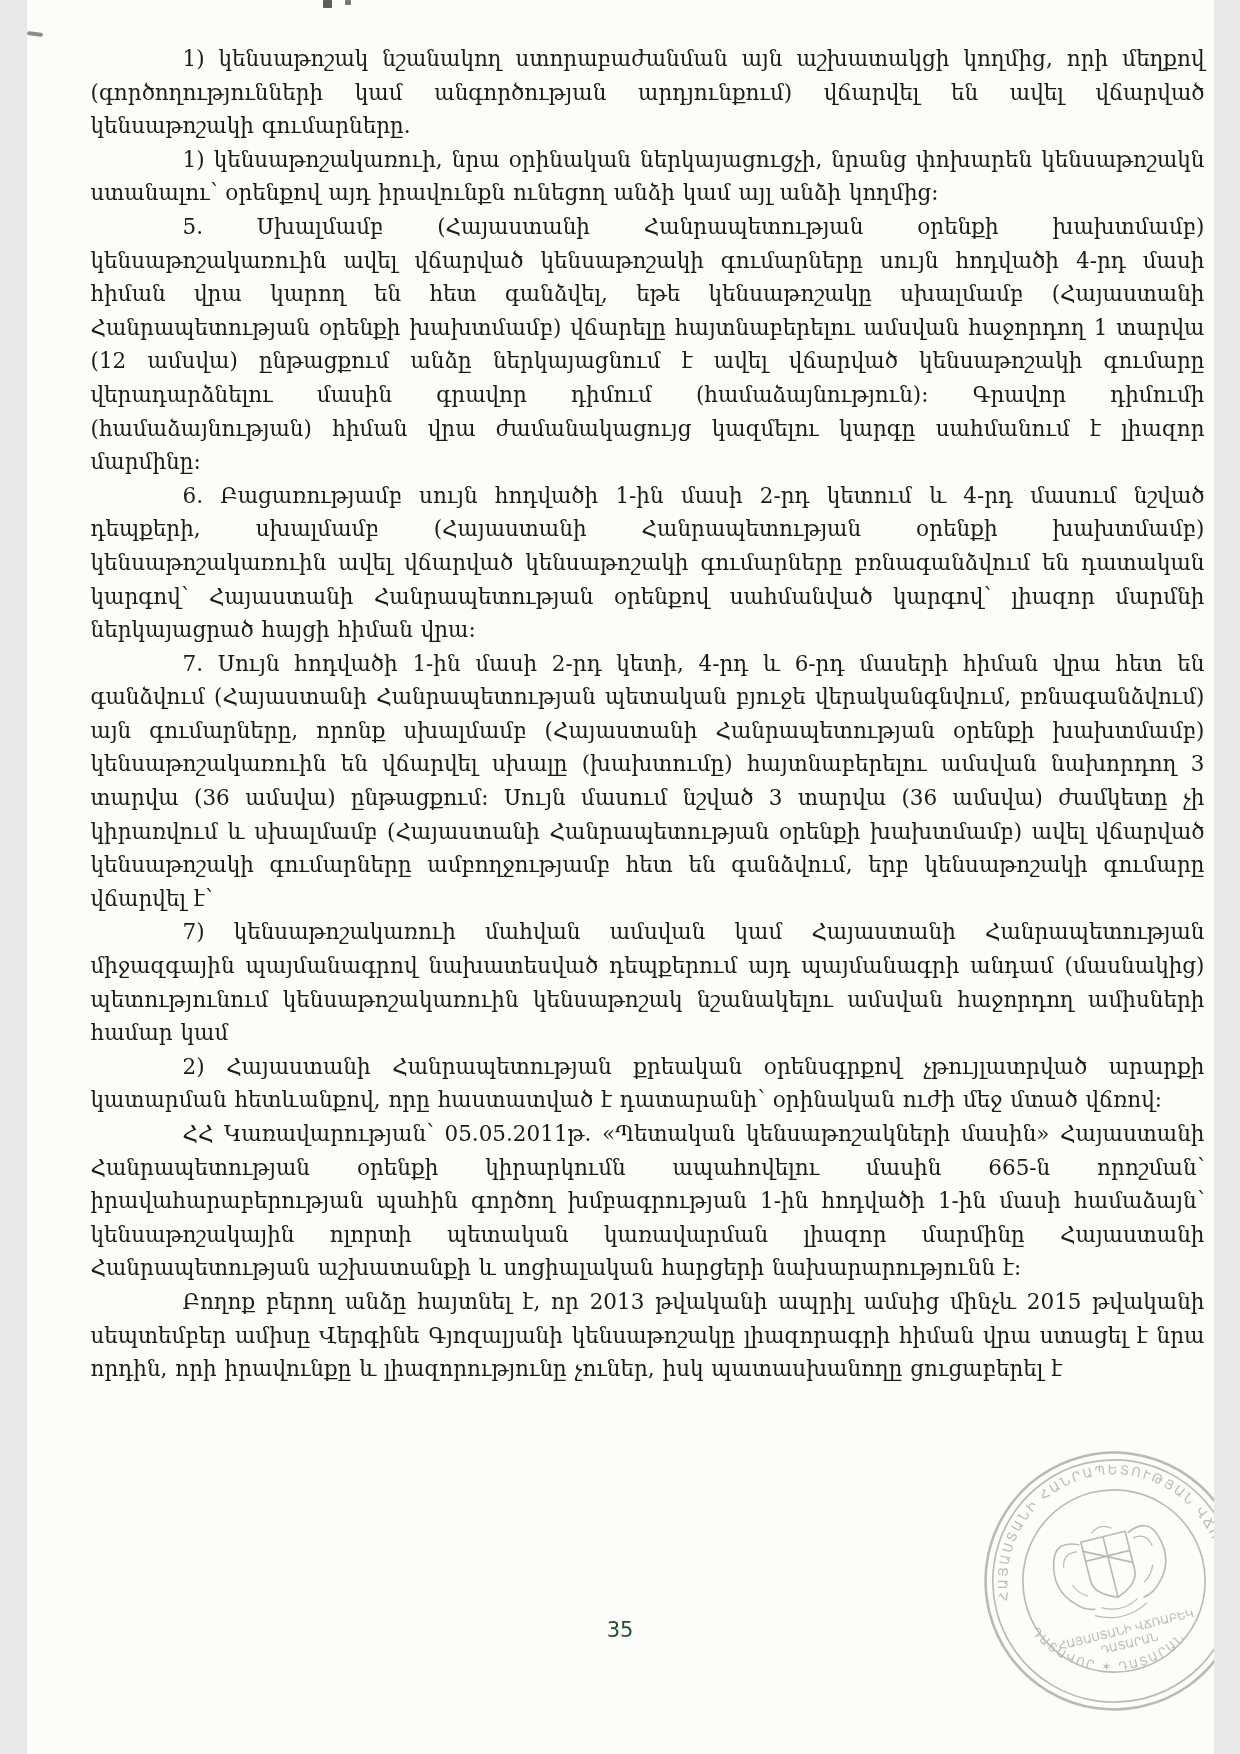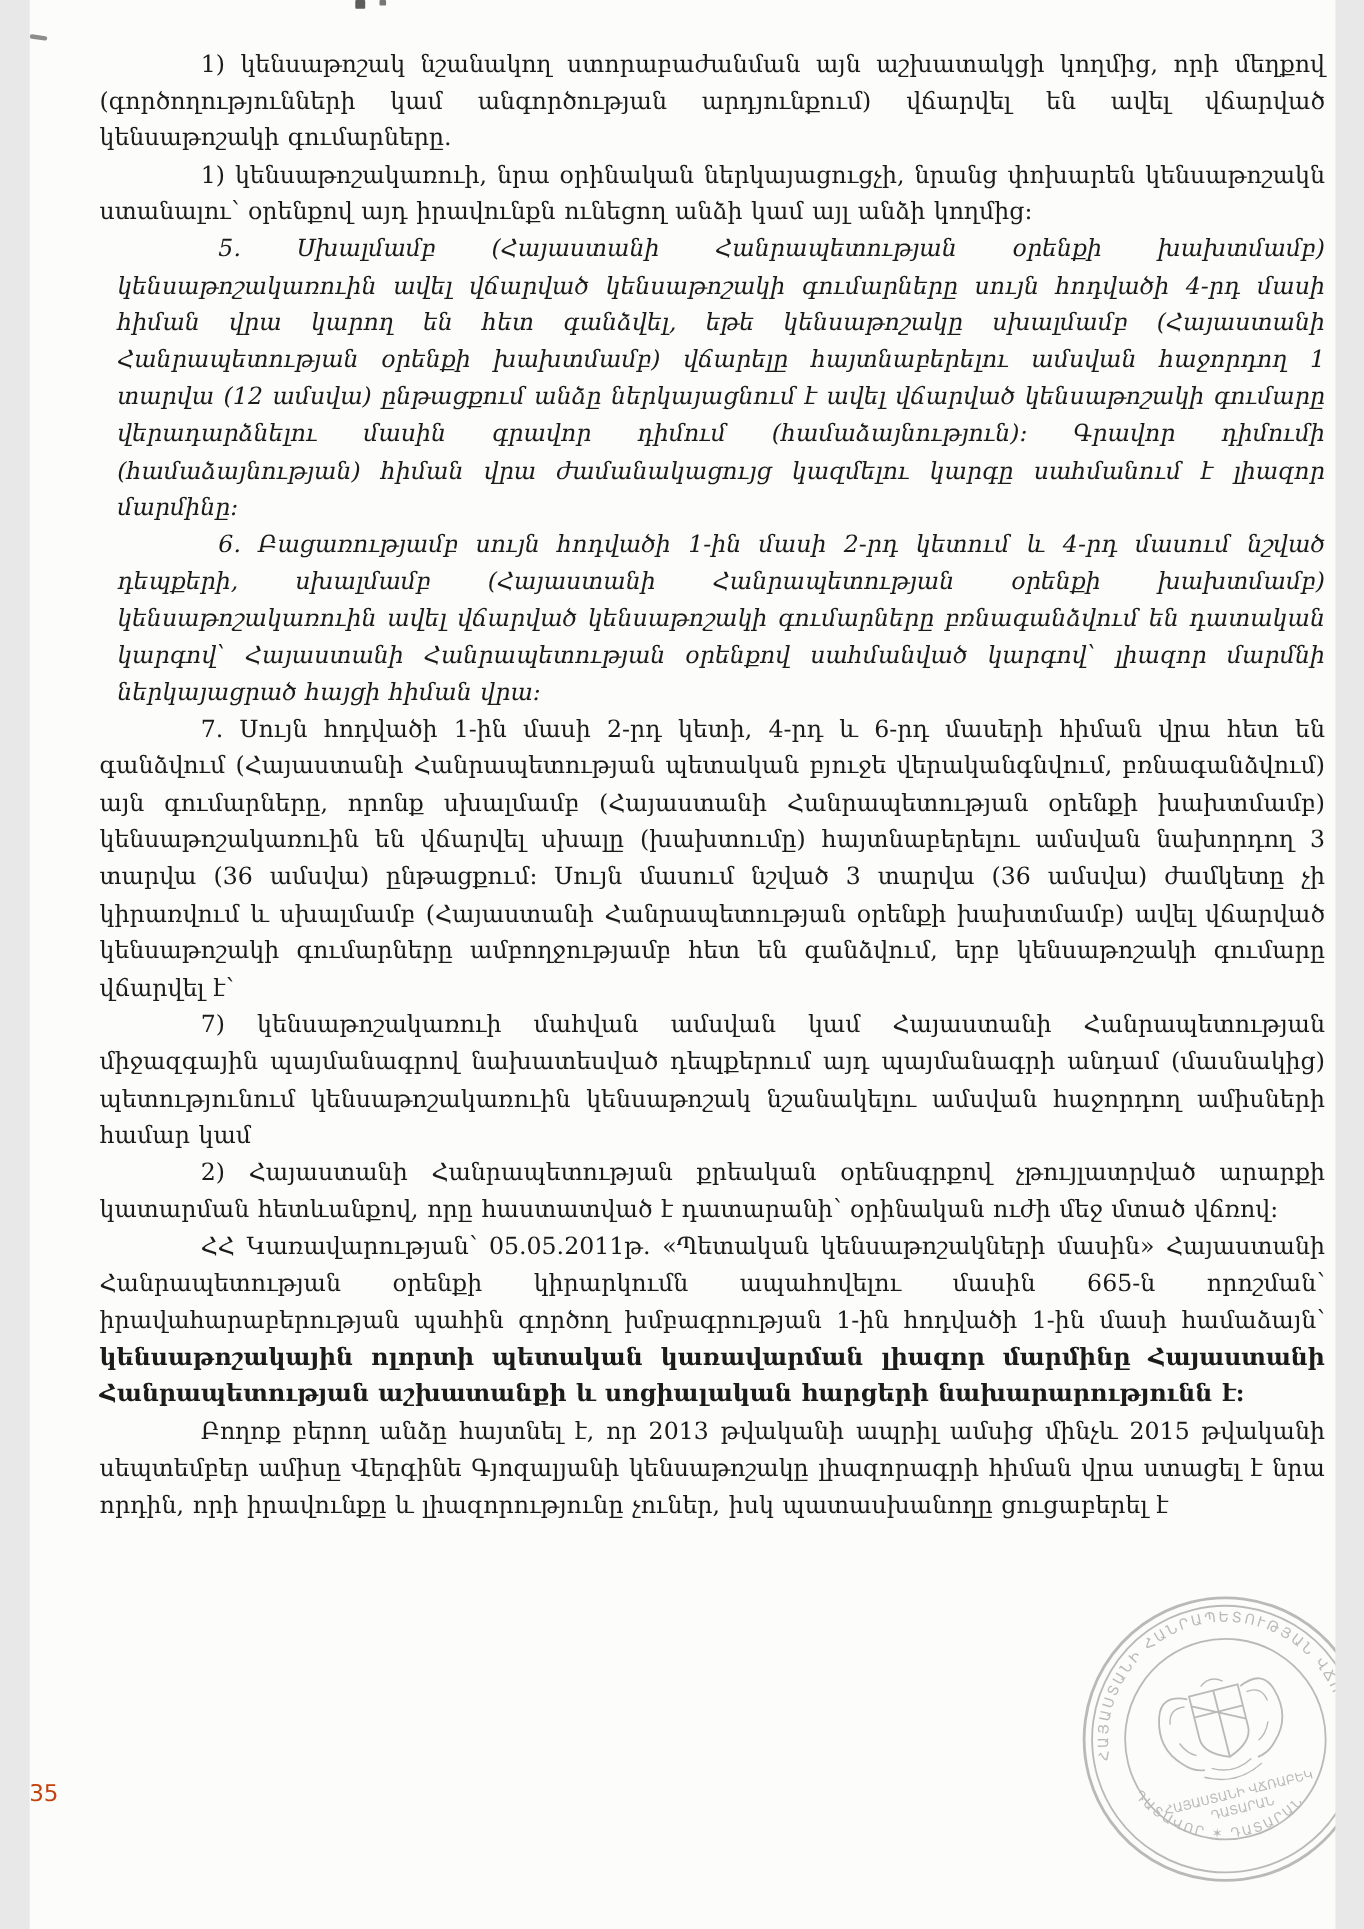--- a/index.html
+++ b/index.html
@@ -10,25 +10,25 @@
     background:#fcfcfa;
     overflow:hidden;
     font-family:"DejaVu Serif","DejaVu Sans",serif;
   }
   .doc-body{
     position:absolute;left:64px;top:42px;width:1114px;
     font-size:21.5px;line-height:33.6px;color:#1b1b1b;
     text-align:justify;
   }
   .doc-body p{margin:0;text-indent:92px;word-spacing:1px;}
-  .doc-body p.it{font-style:italic;margin-left:16px;}
-  .doc-body span.b{font-weight:bold;}
+  .doc-body p.it{}
+  .doc-body span.b{font-weight:normal;}
   .page-number{
     position:absolute;top:1618px;left:0;width:100%;
-    text-align:left;font-size:21px;color:#c2410c;
+    text-align:center;font-size:21px;color:#14532d;
     font-family:"DejaVu Sans","Liberation Sans",sans-serif;
   }
   .seal{
     position:absolute;left:942px;top:1436px;width:290px;height:290px;
     opacity:.6;transform:rotate(-14deg);
   }
   .seal text{font-family:"DejaVu Sans","Liberation Sans",sans-serif;}
   
   .art-left{position:absolute;left:0;top:32px;width:16px;height:4px;background:#8d8d8d;transform:rotate(8deg);border-radius:2px;}
   .art-top1{position:absolute;left:296px;top:0;width:9px;height:8px;background:#5d5d5d;border-radius:1px;}

